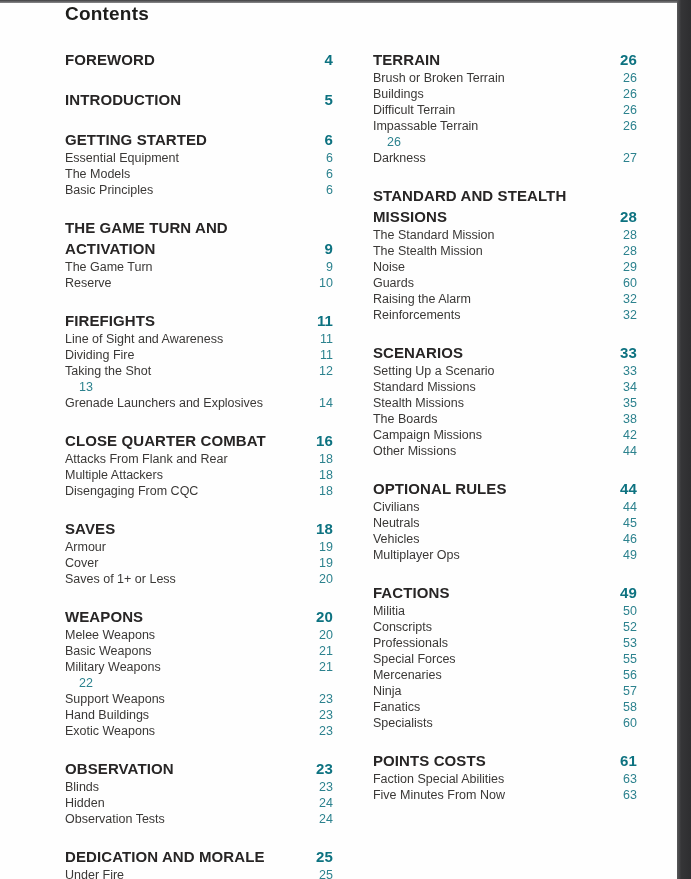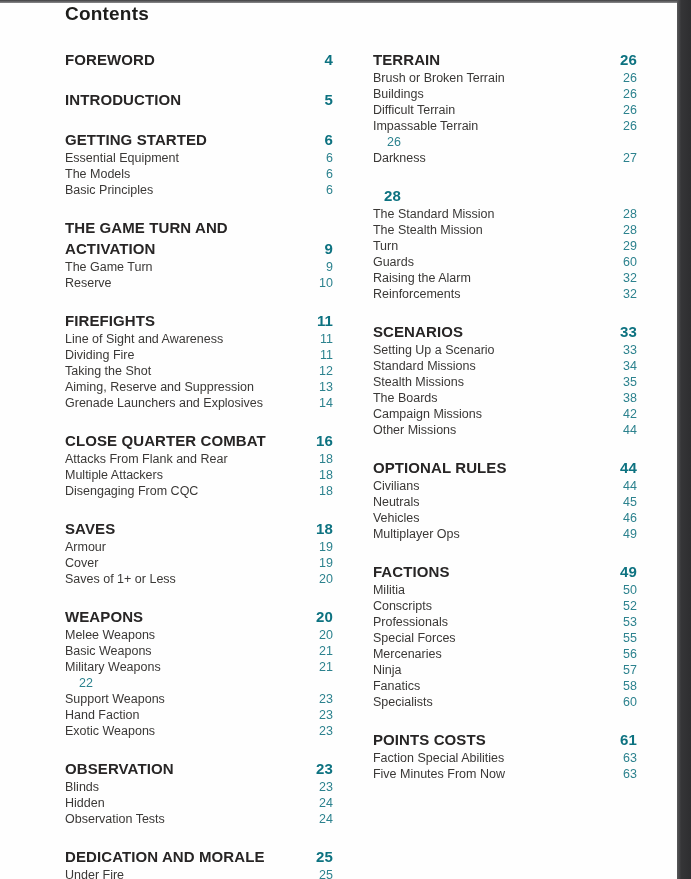--- a/index.html
+++ b/index.html
@@ -113,21 +113,20 @@
             </div>
             <div class="entry-row">
               <span class="t">Dividing Fire</span>
               <span class="n">11</span>
             </div>
             <div class="entry-row">
               <span class="t">Taking the Shot</span>
               <span class="n">12</span>
             </div>
             <div class="entry-row">
-              <span class="t">Aiming, Reserve and Suppression</span>
               <span class="n">13</span>
             </div>
             <div class="entry-row">
               <span class="t">Grenade Launchers and Explosives</span>
               <span class="n">14</span>
             </div>
           </div>
           <div class="toc-section">
             <div class="sec-row">
               <span class="t">CLOSE QUARTER COMBAT</span>
@@ -182,21 +181,21 @@
               <span class="n">21</span>
             </div>
             <div class="entry-row">
               <span class="n">22</span>
             </div>
             <div class="entry-row">
               <span class="t">Support Weapons</span>
               <span class="n">23</span>
             </div>
             <div class="entry-row">
-              <span class="t">Hand Faction</span>
+              <span class="t">Hand Buildings</span>
               <span class="n">23</span>
             </div>
             <div class="entry-row">
               <span class="t">Exotic Weapons</span>
               <span class="n">23</span>
             </div>
           </div>
           <div class="toc-section">
             <div class="sec-row">
               <span class="t">OBSERVATION</span>
@@ -259,32 +258,33 @@
             <div class="entry-row">
               <span class="n">26</span>
             </div>
             <div class="entry-row">
               <span class="t">Darkness</span>
               <span class="n">27</span>
             </div>
           </div>
           <div class="toc-section">
             <div class="sec-row">
+              <span class="t">STANDARD AND STEALTH MISSIONS</span>
               <span class="n">28</span>
             </div>
             <div class="entry-row">
               <span class="t">The Standard Mission</span>
               <span class="n">28</span>
             </div>
             <div class="entry-row">
               <span class="t">The Stealth Mission</span>
               <span class="n">28</span>
             </div>
             <div class="entry-row">
-              <span class="t">Turn</span>
+              <span class="t">Noise</span>
               <span class="n">29</span>
             </div>
             <div class="entry-row">
               <span class="t">Guards</span>
               <span class="n">60</span>
             </div>
             <div class="entry-row">
               <span class="t">Raising the Alarm</span>
               <span class="n">32</span>
             </div>

